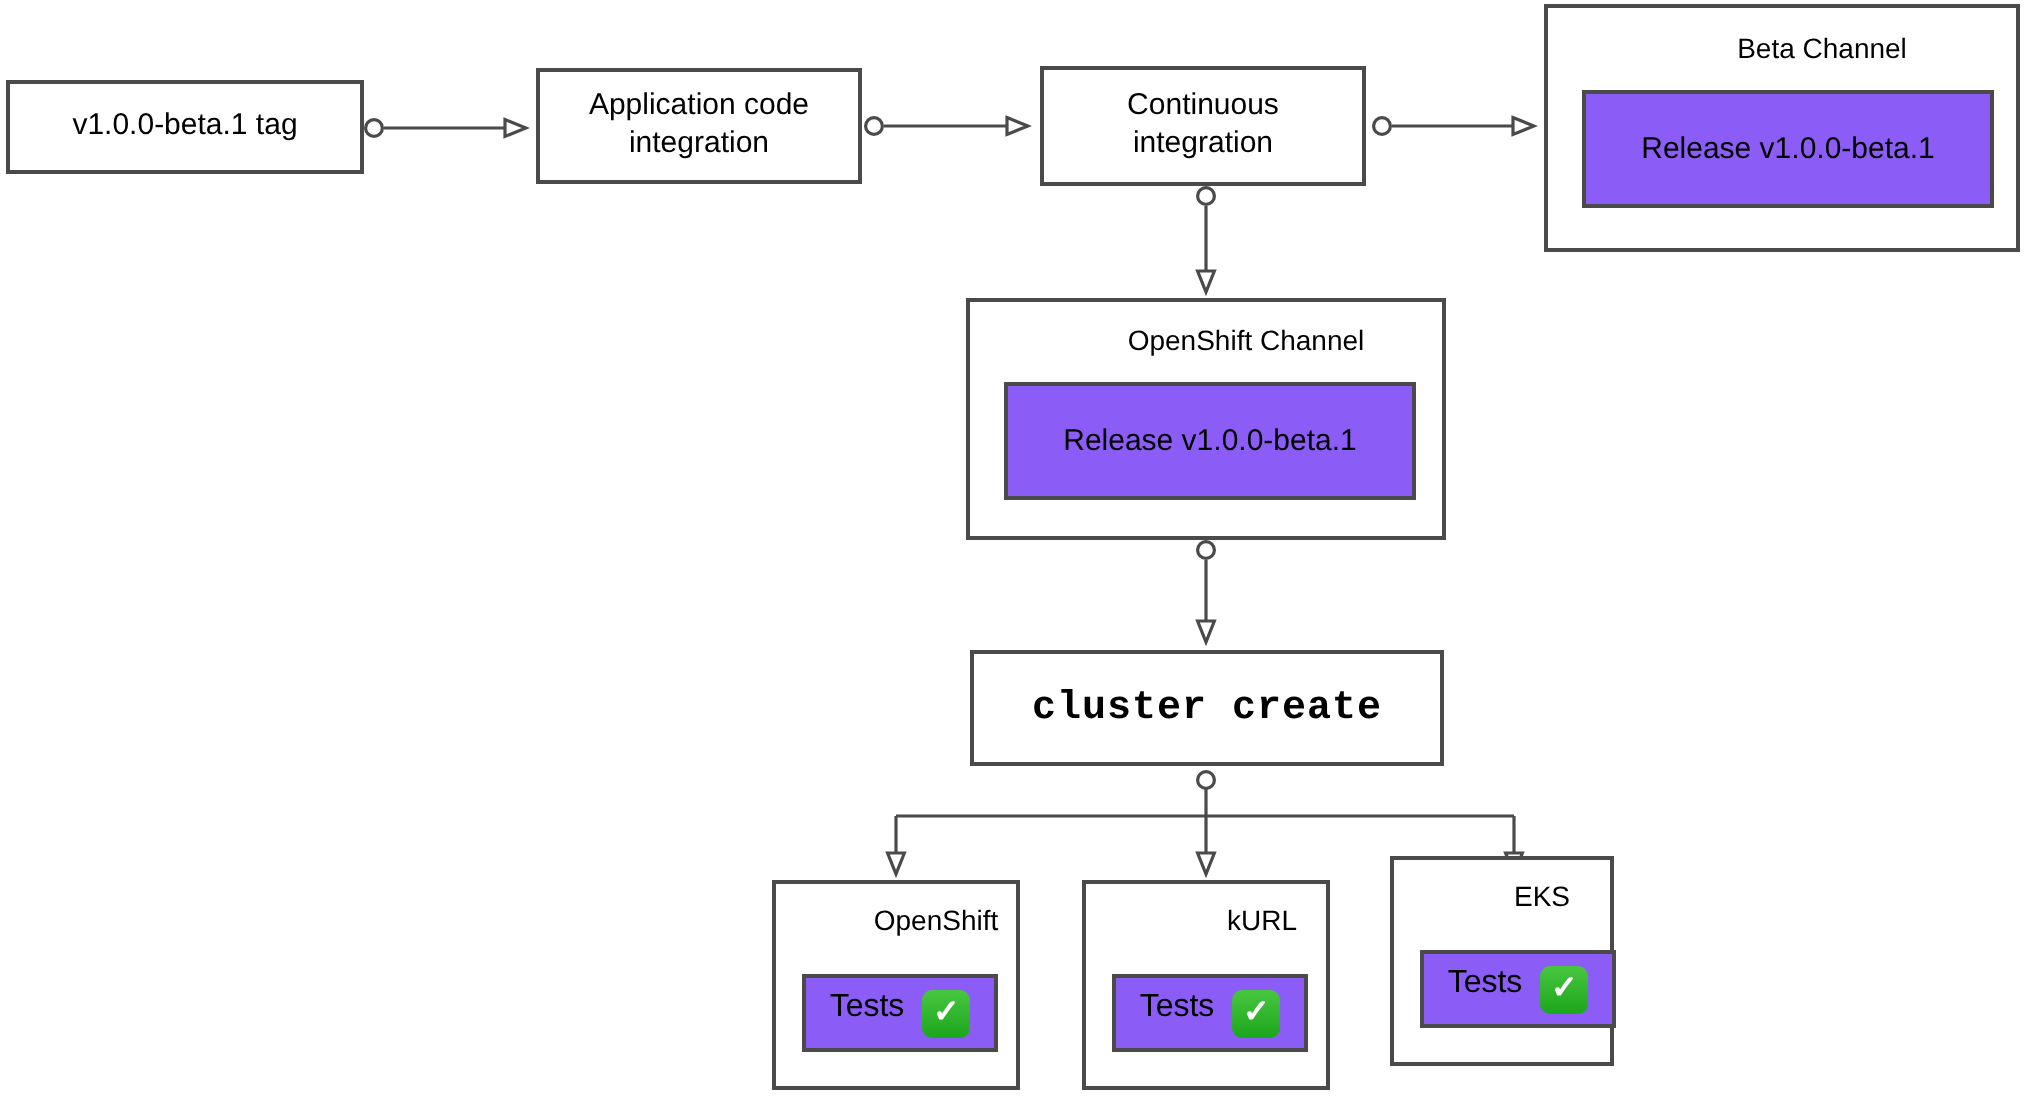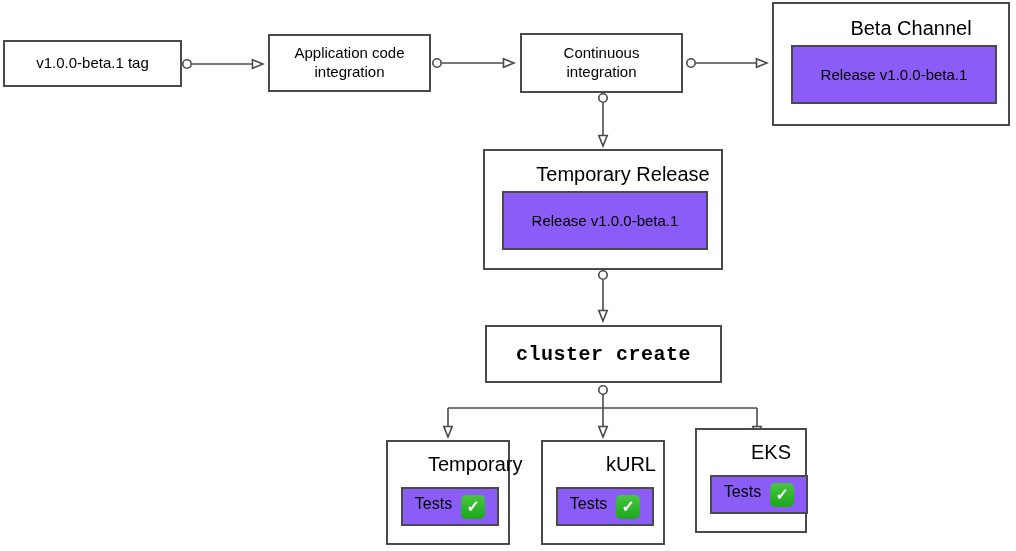--- a/index.html
+++ b/index.html
@@ -31,21 +31,21 @@
     font-size: 15px;
     line-height: 1.25;
   }
   .container-node {
     position: absolute;
     background: #ffffff;
     border: 2px solid #4a4a4a;
     text-align: center;
   }
   .container-title {
-    font-size: 20px;
+    font-size: 14px;
     line-height: 1.2;
     padding-left: 40px;
   }
   .inner-box {
     position: absolute;
     background: #8b5cf6;
     border: 2px solid #4a4a4a;
     display: flex;
     align-items: center;
     justify-content: center;
@@ -132,32 +132,32 @@
   </div>
 
   <div class="container-node" style="left:772px; top:2px; width:238px; height:124px;">
     <div class="container-title" style="margin-top:12px;">Beta Channel</div>
     <div class="inner-box" style="left:17px; top:41px; width:206px; height:59px;">
       <span>Release v1.0.0-beta.1</span>
     </div>
   </div>
 
   <div class="container-node" style="left:483px; top:149px; width:240px; height:121px;">
-    <div class="container-title" style="margin-top:11px;">Temporary Release</div>
+    <div class="container-title" style="margin-top:11px;">OpenShift Channel</div>
     <div class="inner-box" style="left:17px; top:40px; width:206px; height:59px;">
       <span>Release v1.0.0-beta.1</span>
     </div>
   </div>
 
   <div class="node" style="left:485px; top:325px; width:237px; height:58px;">
     <span class="mono-label">cluster create</span>
   </div>
 
   <div class="container-node" style="left:386px; top:440px; width:124px; height:105px;">
-    <div class="container-title" style="margin-top:10px;">Temporary</div>
+    <div class="container-title" style="margin-top:10px;">OpenShift</div>
     <div class="inner-box" style="left:13px; top:45px; width:98px; height:39px;">
       <span class="tests-row">
         <span>Tests</span>
         <span class="check-badge">✓</span>
       </span>
     </div>
   </div>
 
   <div class="container-node" style="left:541px; top:440px; width:124px; height:105px;">
     <div class="container-title" style="margin-top:10px;margin-left:16px;">kURL</div>

